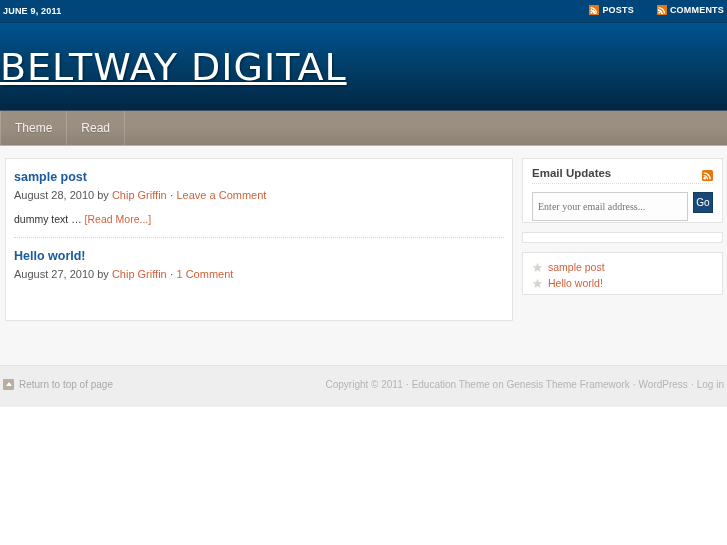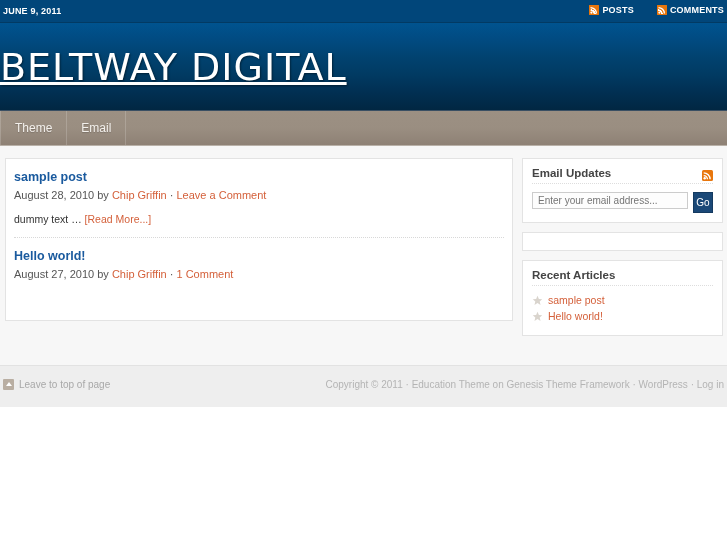--- a/index.html
+++ b/index.html
@@ -143,45 +143,45 @@
   }
 
   
   .sidebar {
     position: absolute; left: 522px; top: 12px;
     width: 201px;
   }
   .widget {
     background: #ffffff;
     border: 1px solid #e3e3e3;
-    padding: 8px 9px 9px 9px;
+    padding: 8px 9px 1px 9px;
     margin-bottom: 9px;
     position: relative;
   }
   .widget-title {
     font-size: 11.5px; font-weight: bold;
     color: #444444;
     margin: 0 0 8px 0;
     padding-bottom: 4px;
     border-bottom: 1px dotted #dddddd;
   }
   .widget-rss {
     position: absolute; right: 9px; top: 8px;
     width: 11px; height: 11px;
   }
   .field-row { display: flex; align-items: stretch; gap: 5px; }
   .text-input {
     flex: 1 1 auto;
-    height: 17px;
+    height: 29px;
     border: 1px solid #cccccc;
     background: #fdfdfd;
     font-size: 10px;
     color: #999999;
     padding: 0 5px;
-    font-family: Liberation Sans, sans-serif;
+    font-family: Liberation Serif, serif;
     outline: none;
   }
   .btn {
     height: 21px;
     background: #1a4877;
     color: #ffffff;
     border: 1px solid #143a60;
     font-size: 10px;
     padding: 0 7px;
     cursor: pointer;
@@ -267,21 +267,21 @@
 
     </div>
   </div>
 
   <div class="header">
     <div class="site-title">BELTWAY DIGITAL</div>
   </div>
 
   <div class="nav">
     <div class="nav-item">Theme</div>
-    <div class="nav-item">Email</div>
+    <div class="nav-item">Read</div>
   </div>
 
   <div class="page-body">
 
     <div class="content">
 
       <div class="post">
         <h2 class="post-title">sample post</h2>
         <div class="post-meta">
           <span>August 28, 2010</span>
@@ -325,21 +325,20 @@
         <div class="field-row">
           <input class="text-input" type="text" placeholder="Enter your email address..." style="">
           <button class="btn btn-go">Go</button>
         </div>
       </div>
 
       <div class="widget">
       </div>
 
       <div class="widget">
-        <h3 class="widget-title">Recent Articles</h3>
         <ul class="recent-list">
           <li>
             <span class="star-icon">
               <svg width="11" height="11" viewBox="0 0 12 12">
                 <polygon points="6,0.8 7.5,4.3 11.2,4.6 8.4,7.1 9.3,10.8 6,8.8 2.7,10.8 3.6,7.1 0.8,4.6 4.5,4.3" fill="#d9d4cd"></polygon>
               </svg>
             </span>
             <a>sample post</a>
           </li>
           <li>
@@ -352,18 +351,18 @@
           </li>
         </ul>
       </div>
 
     </div>
   </div>
 
   <div class="footer">
     <div class="footer-left">
       <span class="top-icon"></span>
-      <span class="footer-left-label">Leave to top of page</span>
+      <span class="footer-left-label">Return to top of page</span>
     </div>
     <div class="footer-right">Copyright © 2011 · Education Theme on Genesis Theme Framework · WordPress · Log in</div>
   </div>
 
 </div>
 
 </body></html>

